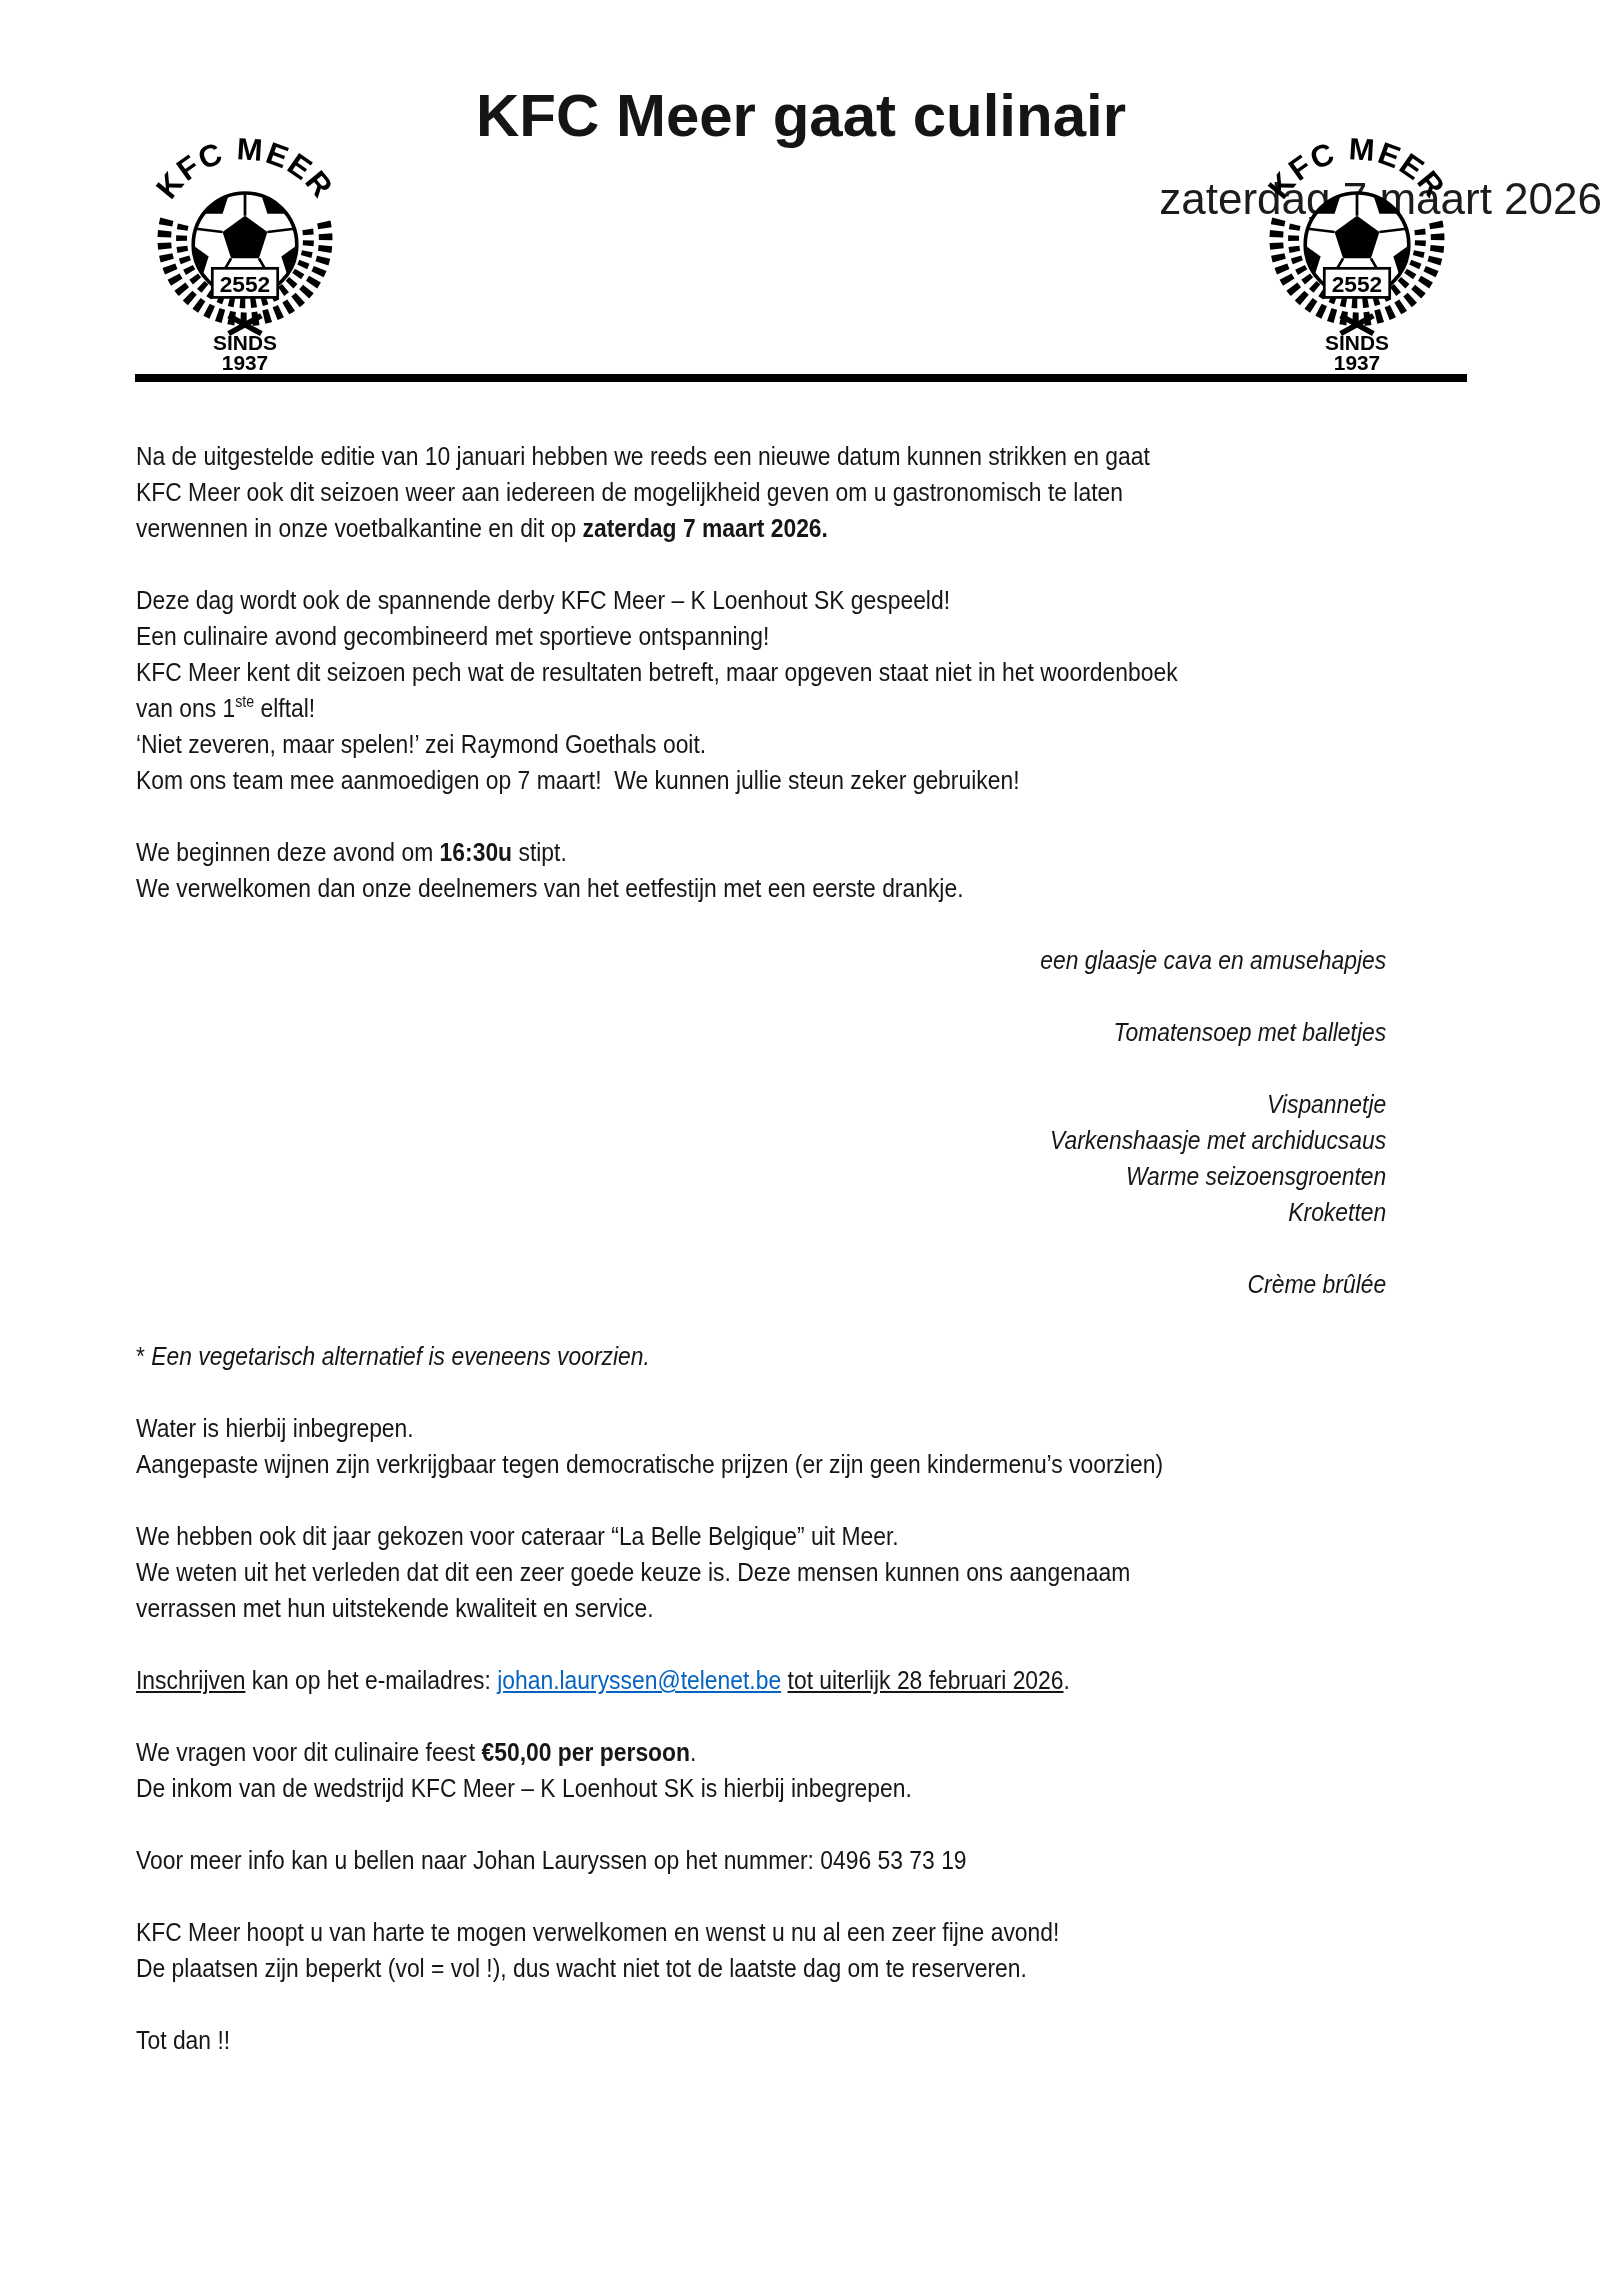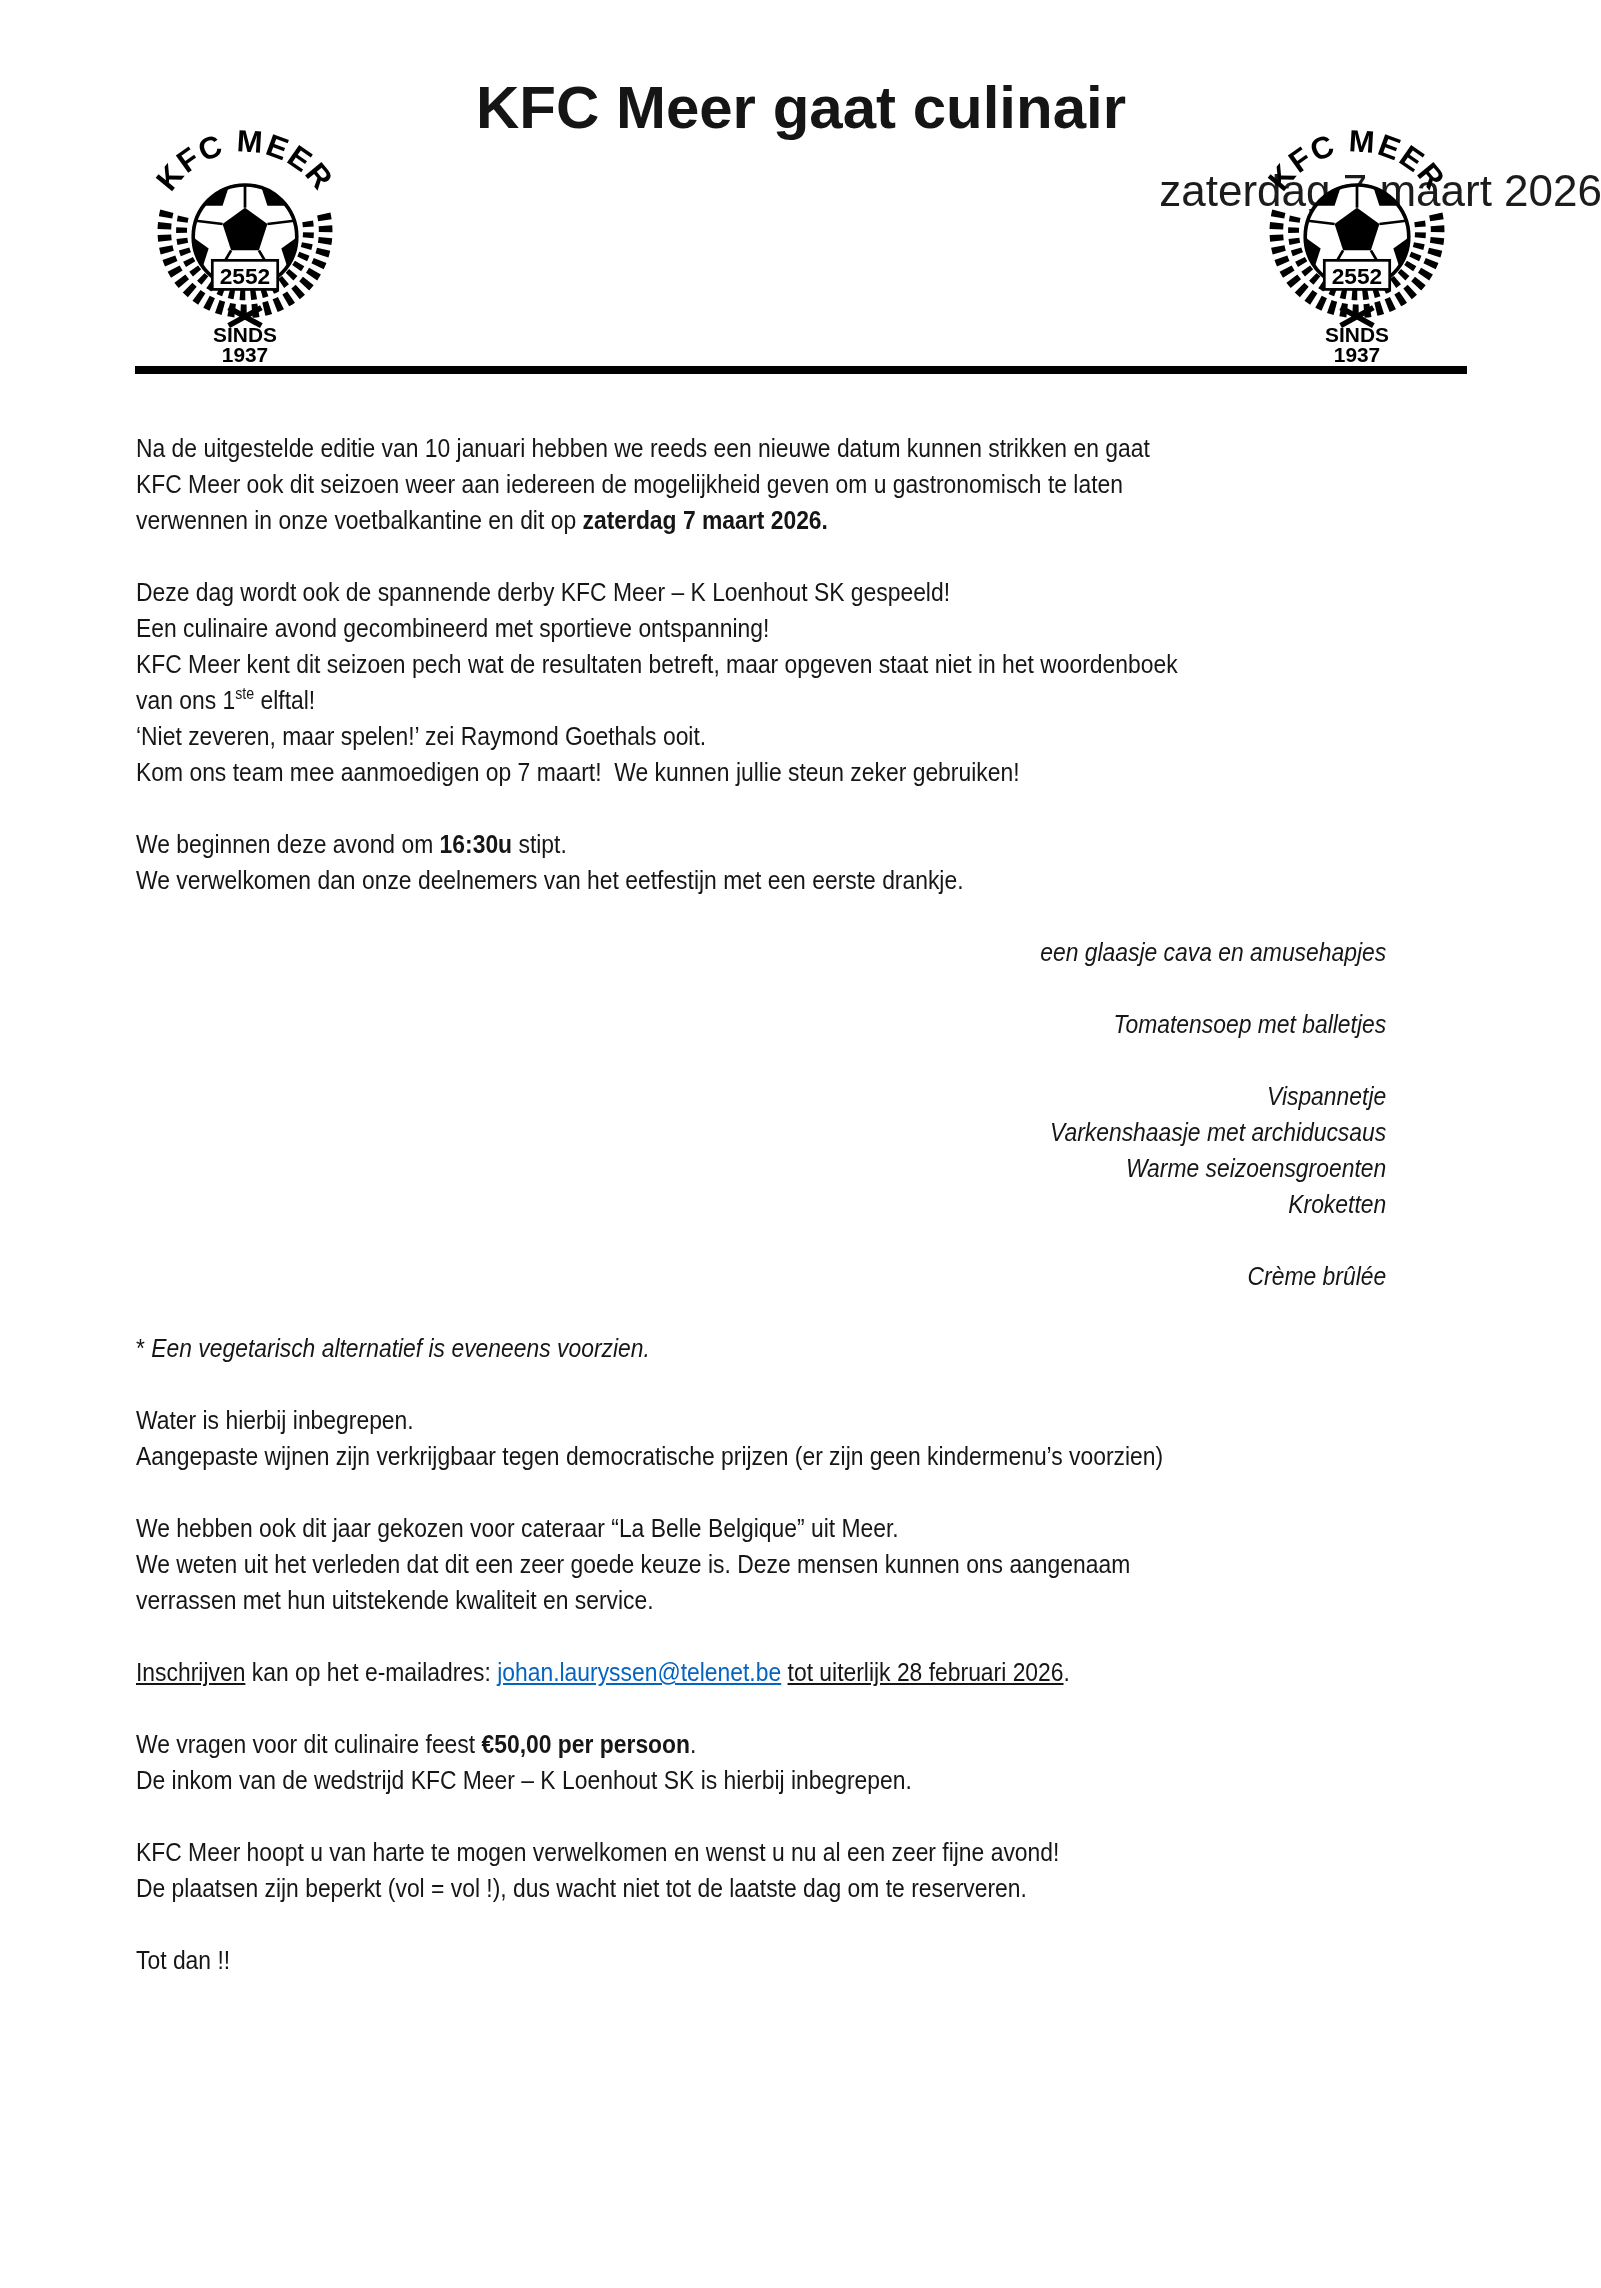--- a/index.html
+++ b/index.html
@@ -7,21 +7,21 @@
     position:relative; width:1602px; height:2288px; background:#ffffff;
     font-family:"Liberation Sans", sans-serif; color:#1a1a1a; overflow:hidden;
   }
   
   .header { position:relative; height:366px; }
   .logo { position:absolute; top:102px; width:218px; height:264px; }
   .logo-left  { left:136px; }
   .logo-right { right:136px; }
   .logo text { font-family:"Liberation Sans", sans-serif; fill:#000; }
   .title {
-    margin:0; padding-top:78px; text-align:center;
+    margin:8px; padding-top:78px; text-align:center;
     font-size:60px; font-weight:700; line-height:1; color:#151515;
   }
   .subtitle {
     margin-top:31px; text-align:right;
     font-size:44px; line-height:1; color:#1c1c1c;
   }
   .rule { height:8.2px; background:#000; margin:0 135px; }
   
   .doc-body {
     padding:56px 136px 0 136px;
@@ -169,20 +169,23 @@
     <div class="para">
       <span class="line"><span class="u">Inschrijven</span><span> kan op het e-mailadres: </span><a class="email">johan.lauryssen@telenet.be</a><span> </span><span class="u">tot uiterlijk 28 februari 2026</span><span>.</span></span>
     </div>
 
     <div class="para">
       <span class="line"><span>We vragen voor dit culinaire feest </span><span class="b">€50,00 per persoon</span><span>.</span></span>
       <span class="line">De inkom van de wedstrijd KFC Meer – K Loenhout SK is hierbij inbegrepen.</span>
     </div>
 
 
+    <div class="para">
+      <span class="line">Voor meer info kan u bellen naar Johan Lauryssen op het nummer: 0496 53 73 19</span>
+    </div>
 
     <div class="para">
       <span class="line">KFC Meer hoopt u van harte te mogen verwelkomen en wenst u nu al een zeer fijne avond!</span>
       <span class="line">De plaatsen zijn beperkt (vol = vol !), dus wacht niet tot de laatste dag om te reserveren.</span>
     </div>
 
     <div class="para">
       <span class="line">Tot dan !!</span>
     </div>
 

